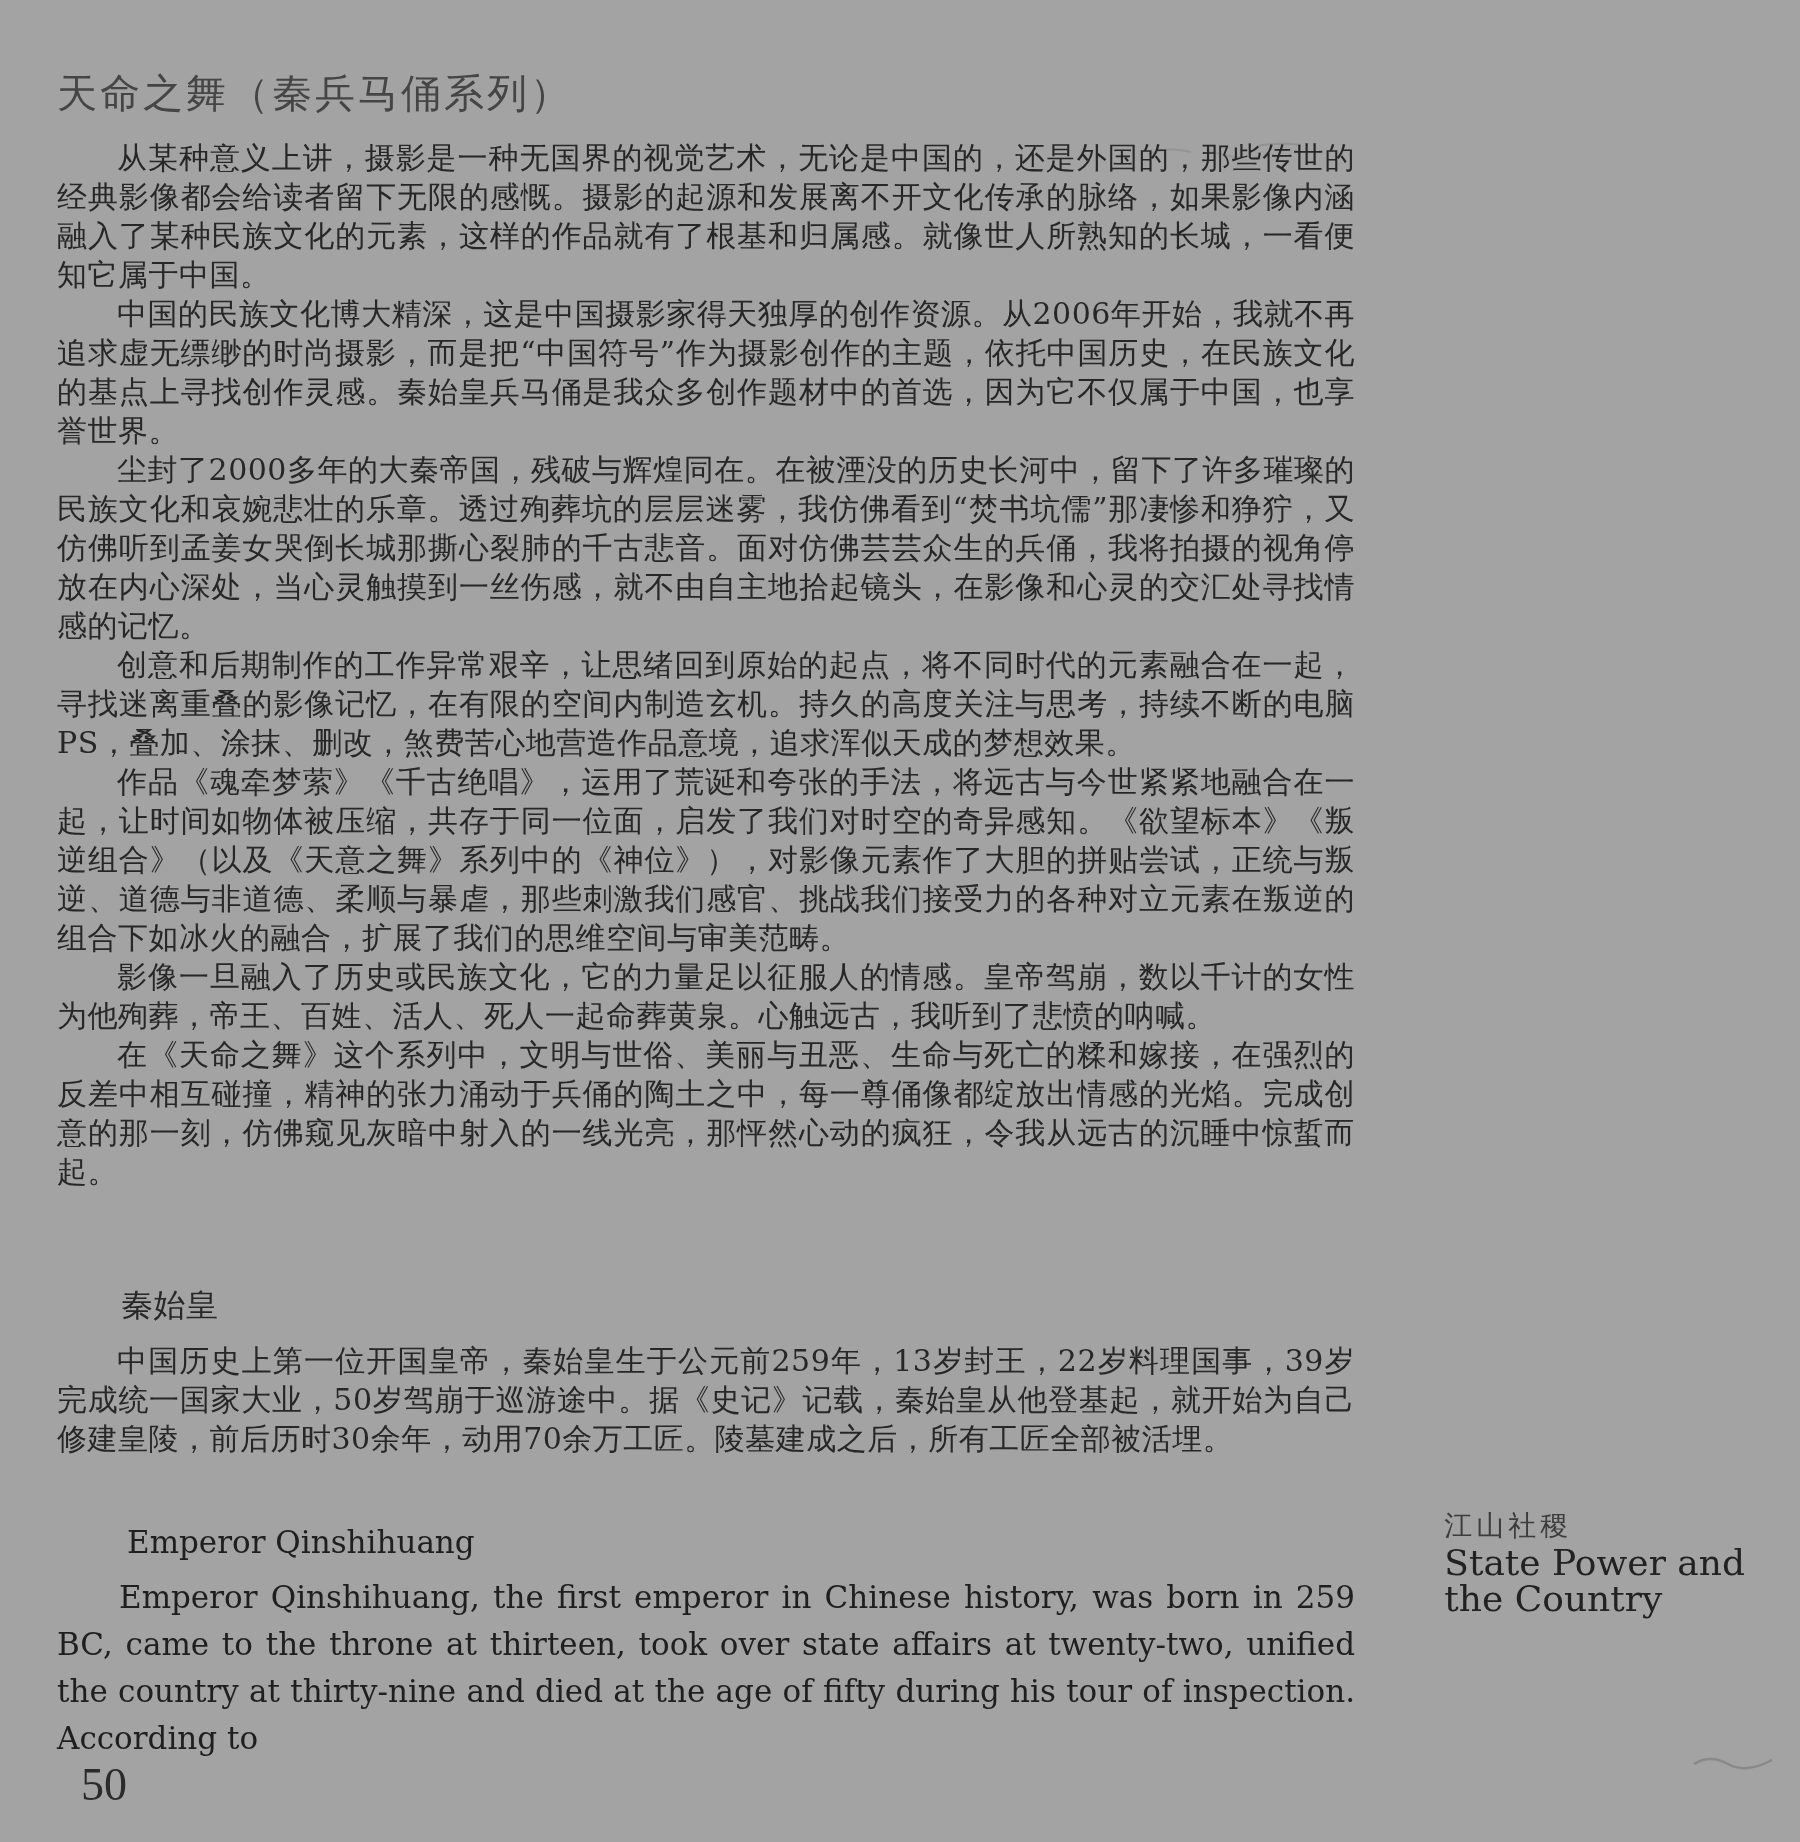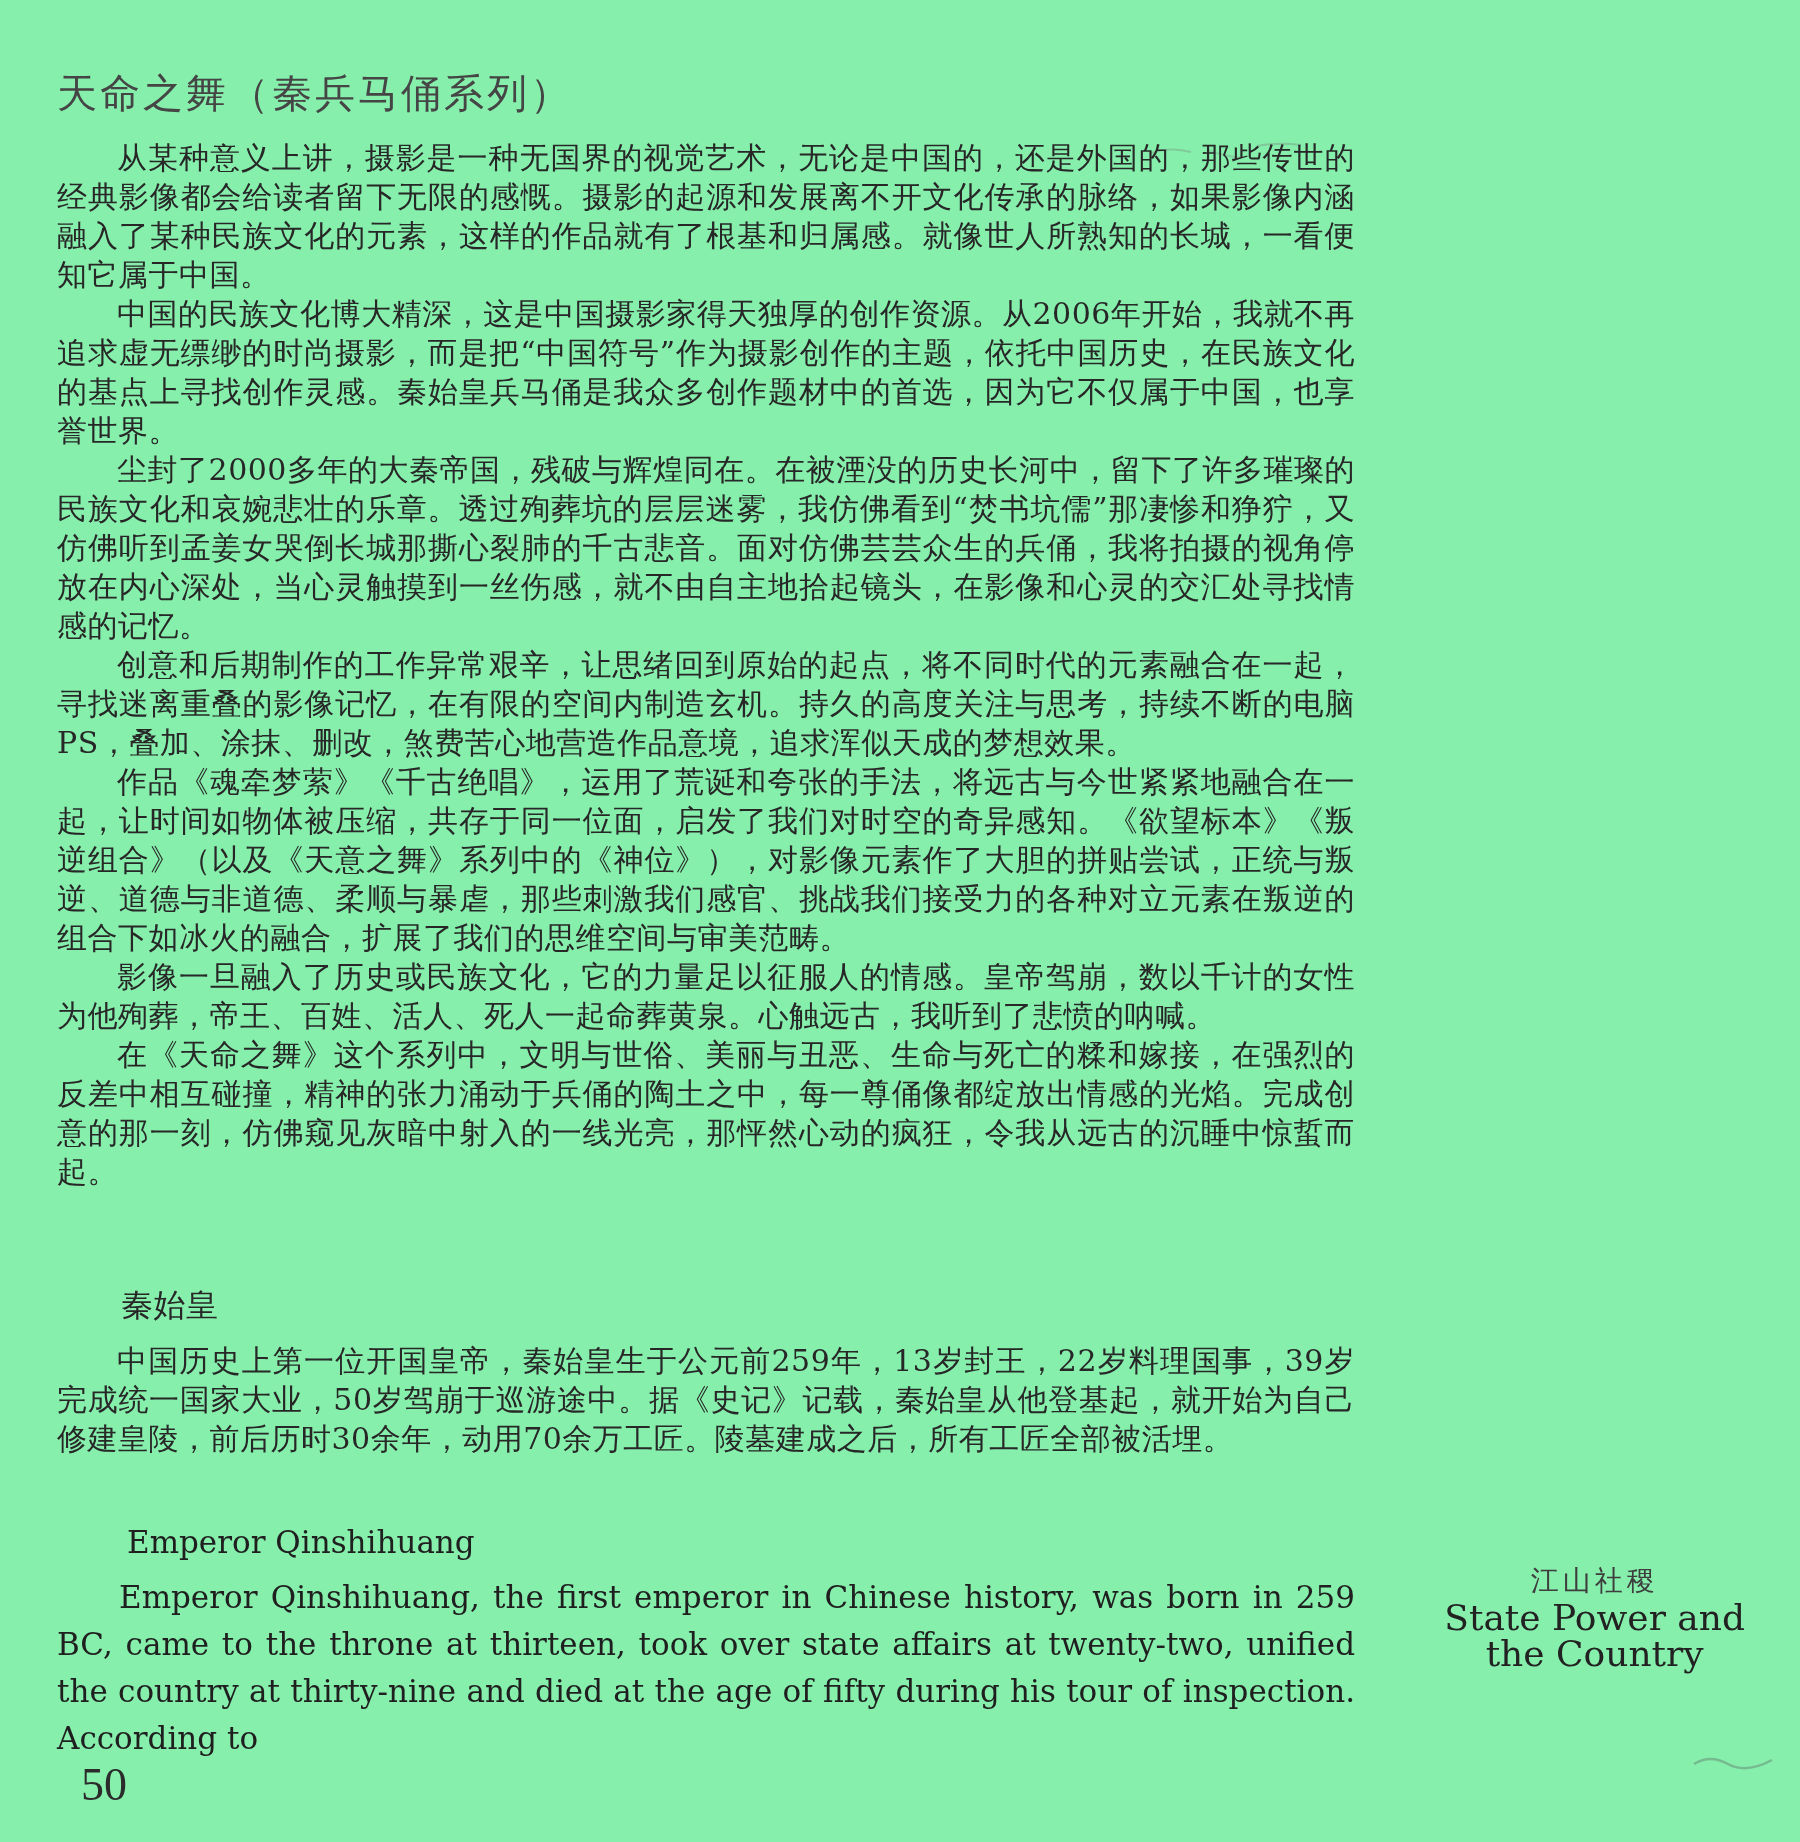--- a/index.html
+++ b/index.html
@@ -1,20 +1,20 @@
 <!DOCTYPE html>
 <html><head>
 <meta charset="utf-8">
 <style>
   html, body { margin: 0; padding: 0; background: #ffffff; }
   .page {
     position: relative;
     width: 1800px;
     height: 1842px;
-    background: #86efac;
+    background: #a3a3a3;
     overflow: hidden;
     font-family: "DejaVu Serif", "Liberation Serif", serif;
     color: #262626;
   }
   .page-title {
     position: absolute;
     left: 57px;
     top: 66px;
     font-family: "DejaVu Sans", "Liberation Sans", sans-serif;
     font-weight: 400;
@@ -60,22 +60,22 @@
     margin: 0;
     font-size: 31px;
     line-height: 47px;
     text-align: justify;
     text-indent: 2em;
     color: #1f1f1f;
   }
   .side-label {
     position: absolute;
     right: 55px;
-    top: 1562px;
-    text-align: center;
+    top: 1507px;
+    text-align: left;
   }
   .side-label .cn {
     font-family: "DejaVu Sans", "Liberation Sans", sans-serif;
     font-size: 28px;
     line-height: 38px;
     letter-spacing: 4px;
     color: #3d3d3d;
   }
   .side-label .en {
     font-size: 36px;

